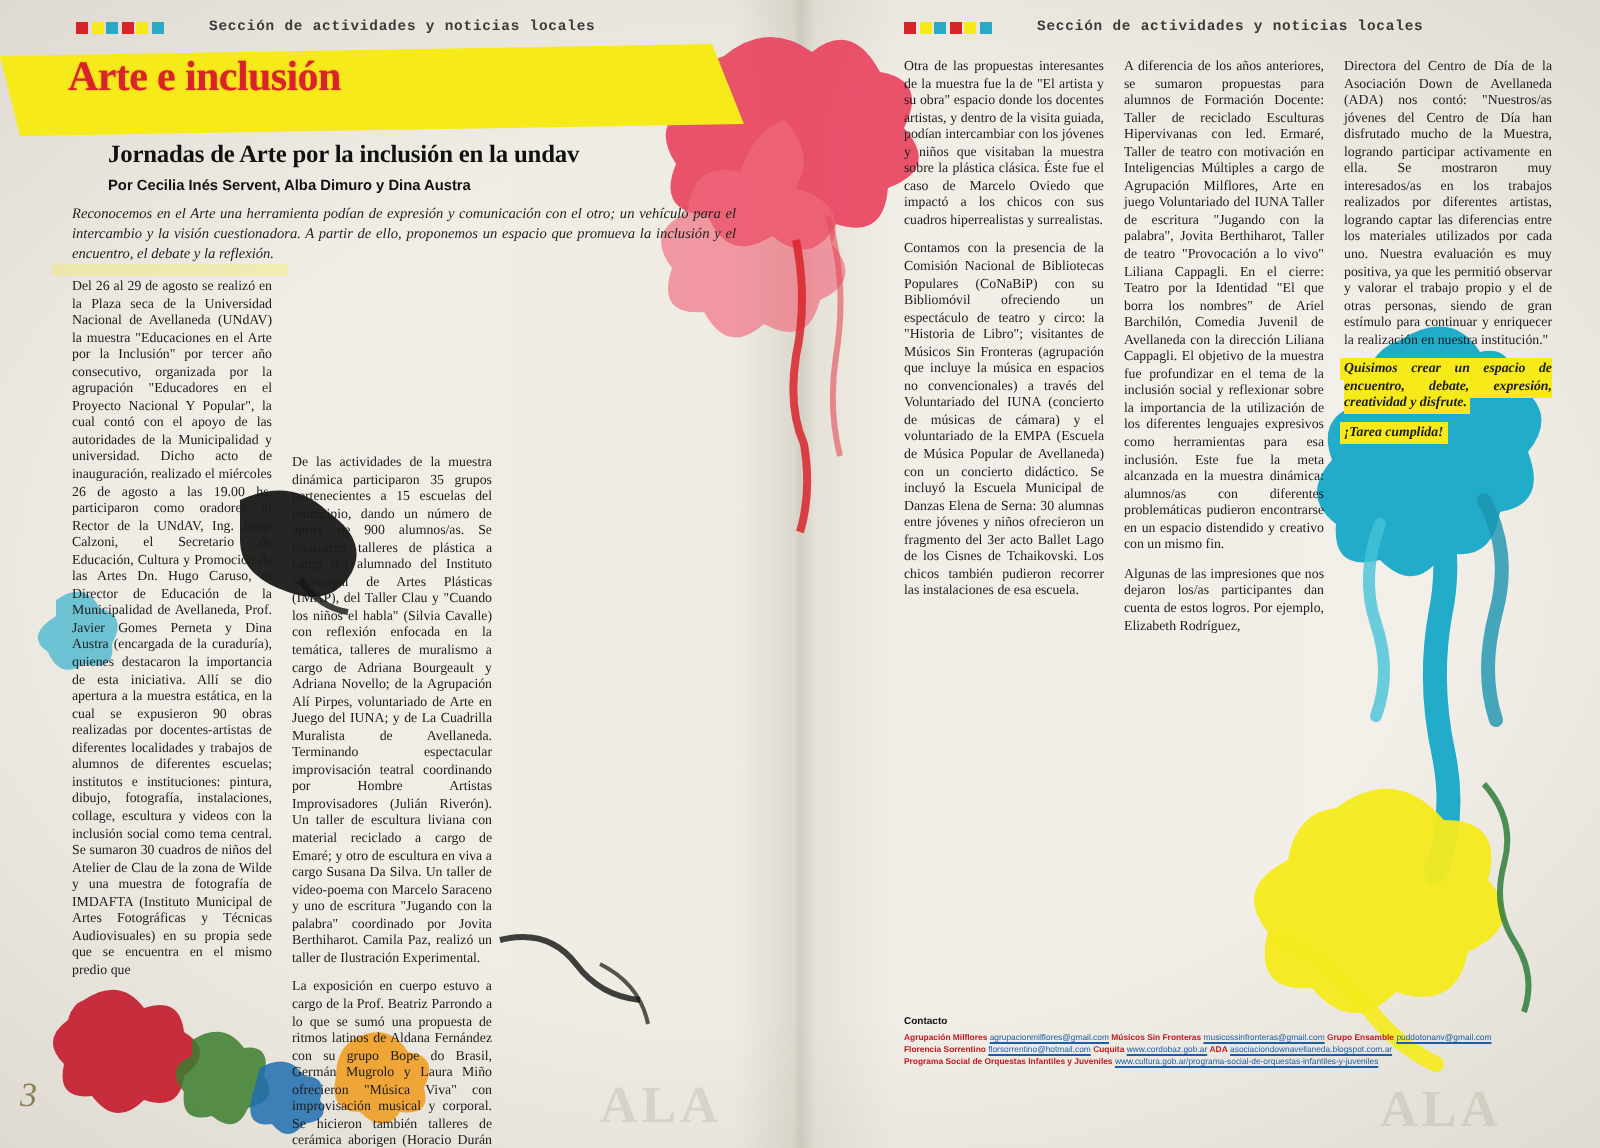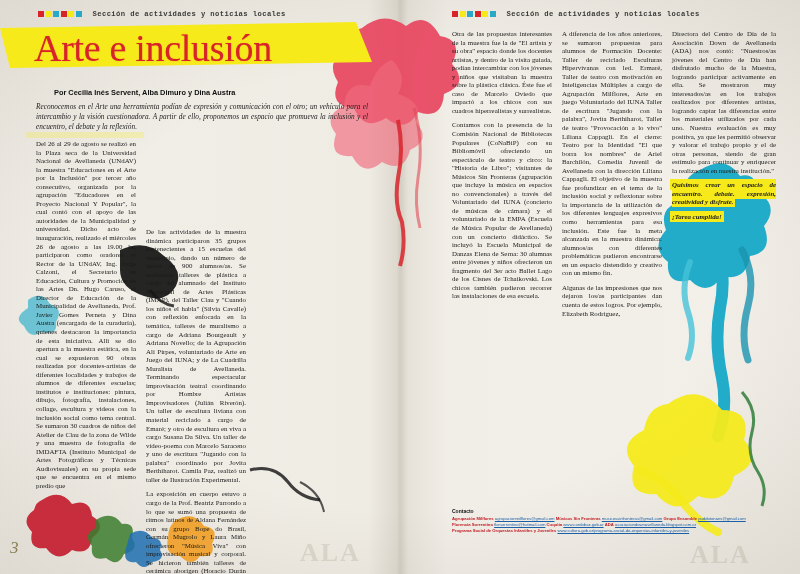--- a/index.html
+++ b/index.html
@@ -19,41 +19,41 @@
   #spread:before{
     content:"";position:absolute;left:0;top:0;width:100%;height:100%;
     background:radial-gradient(ellipse at 50% 50%, rgba(255,255,255,0) 55%, rgba(120,110,95,.16) 100%);
     pointer-events:none;
   }
   .page{position:absolute;top:0;height:574px;}
   .page.left{left:0;width:400px;}
   .page.right{left:400px;width:400px;}
 
   
-  .hdr{position:absolute;top:8px;height:12px;display:flex;align-items:center;gap:8px;}
+  .hdr{position:absolute;top:8px;height:12px;display:flex;align-items:center;gap:20px;}
   .hdr.l{left:38px;}
   .hdr.r{left:452px;}
   .hdr .sq{width:6px;height:6px;}
   .hdr .txt{
     font-family:"Liberation Mono", monospace;
     font-size:7.2px;letter-spacing:.4px;color:#3a3a38;white-space:nowrap;font-weight:bold;
   }
   .sqwrap{display:flex;gap:1.5px;margin-right:3px;}
 
   
   #yellowband{
     position:absolute;left:0;top:22px;width:372px;height:46px;
     background:#f7ea1a;
     clip-path:polygon(0 6px,356px 0,372px 40px,10px 46px);
   }
   #title{
     position:absolute;left:34px;top:26px;width:330px;
     font-family:"Liberation Serif", serif;
-    font-weight:normal;font-style:normal;
-    font-size:38px;color:#d8232a;letter-spacing:-.3px;
+    font-weight:bold;font-style:normal;
+    font-size:21px;color:#d8232a;letter-spacing:-.3px;
     text-shadow:0 0 1px rgba(216,35,42,.5);
   }
   #subtitle{
     position:absolute;left:54px;top:70px;width:320px;
     font-family:"Liberation Serif", serif;font-weight:bold;font-size:12.4px;color:#111;
     letter-spacing:-.1px;
   }
   #byline{
     position:absolute;left:54px;top:88px;width:320px;
     font-family:"Liberation Sans", sans-serif;font-weight:bold;font-size:7.4px;color:#111;
@@ -175,20 +175,21 @@
       <span class="sq" style="background:#2aa9c7"></span>
       <span class="sq" style="background:#d8232a"></span>
       <span class="sq" style="background:#f7ea1a"></span>
       <span class="sq" style="background:#2aa9c7"></span>
     </span>
     <span class="txt">Sección de actividades y noticias locales</span>
   </div>
 
   <div id="yellowband"></div>
   <div id="title">Arte e inclusión</div>
+  <div id="subtitle">Jornadas de Arte por la inclusión en la undav</div>
   <div id="byline">Por Cecilia Inés Servent, Alba Dimuro y Dina Austra</div>
   <div id="lede">Reconocemos en el Arte una herramienta podían de expresión y comunicación con el otro; un vehículo para el intercambio y la visión cuestionadora. A partir de ello, proponemos un espacio que promueva la inclusión y el encuentro, el debate y la reflexión.</div>
 
   <div class="col" id="c1">
     <p>Del 26 al 29 de agosto se realizó en la Plaza seca de la Universidad Nacional de Avellaneda (UNdAV) la muestra "Educaciones en el Arte por la Inclusión" por tercer año consecutivo, organizada por la agrupación "Educadores en el Proyecto Nacional Y Popular", la cual contó con el apoyo de las autoridades de la Municipalidad y universidad. Dicho acto de inauguración, realizado el miércoles 26 de agosto a las 19.00 hs, participaron como oradores el Rector de la UNdAV, Ing. Jorge Calzoni, el Secretario de Educación, Cultura y Promoción de las Artes Dn. Hugo Caruso, el Director de Educación de la Municipalidad de Avellaneda, Prof. Javier Gomes Perneta y Dina Austra (encargada de la curaduría), quienes destacaron la importancia de esta iniciativa. Allí se dio apertura a la muestra estática, en la cual se expusieron 90 obras realizadas por docentes-artistas de diferentes localidades y trabajos de alumnos de diferentes escuelas; institutos e instituciones: pintura, dibujo, fotografía, instalaciones, collage, escultura y videos con la inclusión social como tema central. Se sumaron 30 cuadros de niños del Atelier de Clau de la zona de Wilde y una muestra de fotografía de IMDAFTA (Instituto Municipal de Artes Fotográficas y Técnicas Audiovisuales) en su propia sede que se encuentra en el mismo predio que</p>
   </div>
 
   <div class="col" id="c2">
     <p>De las actividades de la muestra dinámica participaron 35 grupos pertenecientes a 15 escuelas del municipio, dando un número de aprox de 900 alumnos/as. Se realizaron talleres de plástica a cargo del alumnado del Instituto Municipal de Artes Plásticas (IMAP), del Taller Clau y "Cuando los niños el habla" (Silvia Cavalle) con reflexión enfocada en la temática, talleres de muralismo a cargo de Adriana Bourgeault y Adriana Novello; de la Agrupación Alí Pirpes, voluntariado de Arte en Juego del IUNA; y de La Cuadrilla Muralista de Avellaneda. Terminando espectacular improvisación teatral coordinando por Hombre Artistas Improvisadores (Julián Riverón). Un taller de escultura liviana con material reciclado a cargo de Emaré; y otro de escultura en viva a cargo Susana Da Silva. Un taller de video-poema con Marcelo Saraceno y uno de escritura "Jugando con la palabra" coordinado por Jovita Berthiharot. Camila Paz, realizó un taller de Ilustración Experimental.</p>
     <p>La exposición en cuerpo estuvo a cargo de la Prof. Beatriz Parrondo a lo que se sumó una propuesta de ritmos latinos de Aldana Fernández con su grupo Bope do Brasil, Germán Mugrolo y Laura Miño ofrecieron "Música Viva" con improvisación musical y corporal. Se hicieron también talleres de cerámica aborigen (Horacio Durán y Clarisa Servent) y cuentos por Alba Di Muro.</p>

